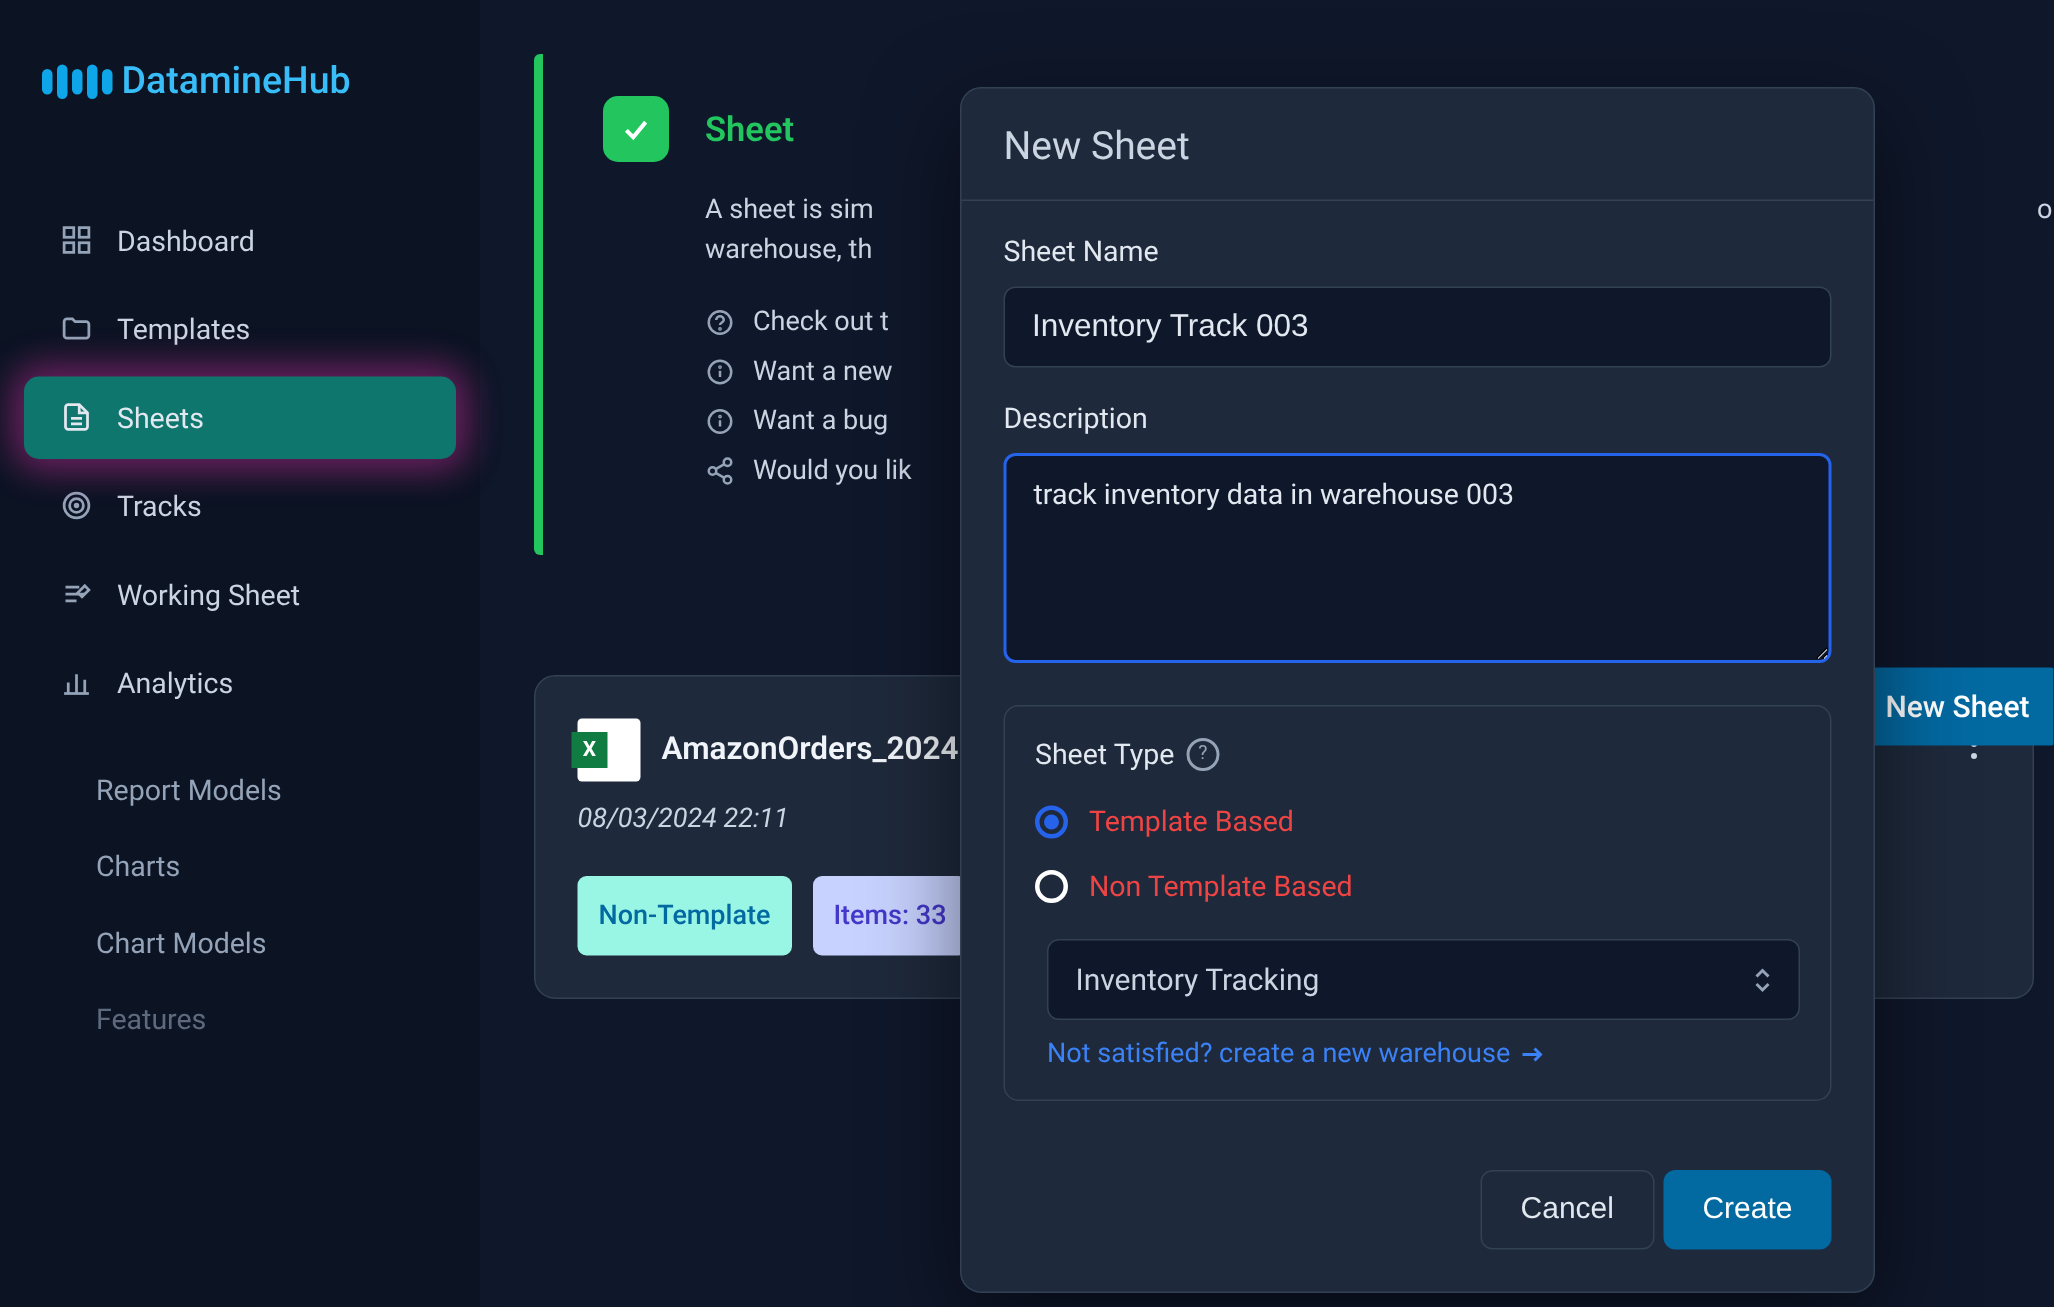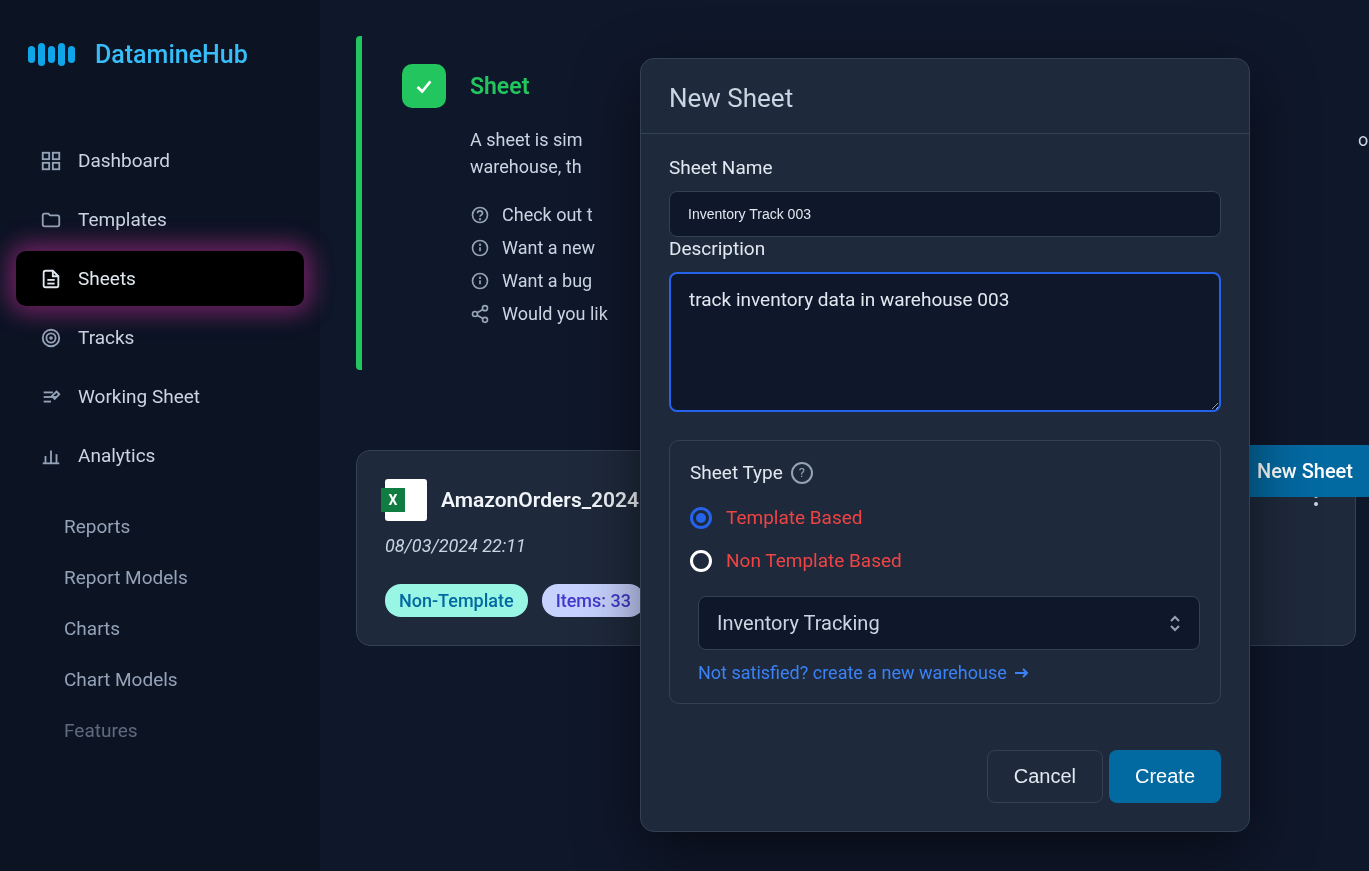--- a/index.html
+++ b/index.html
@@ -17,42 +17,42 @@
 .sidebar {
   position: absolute;
   left: 0; top: 0;
   width: 320px; height: 100%;
   background: #0c1424;
   padding-top: 20px;
 }
 .logo {
   display: flex;
   align-items: center;
-  gap: 20px;
+  gap: 6px;
   padding: 20px 28px 60px 28px;
 }
 .logo-bars { display: flex; gap: 3px; align-items: center; }
 .bar { width: 7px; border-radius: 4px; background: #0ea5e9; }
 .b1 { height: 17px; } .b2 { height: 23px; } .b3 { height: 17px; }
 .b4 { height: 23px; } .b5 { height: 17px; }
 .logo-text { font-size: 25px; color: #38bdf8; font-weight: 500; }
 
 .nav-item {
   display: flex;
-  align-items: flex-end;
+  align-items: flex-start;
   gap: 16px;
   padding: 16px 24px;
   margin: 4px 16px;
   border-radius: 10px;
   color: #cbd5e1;
   font-size: 19px;
   cursor: pointer;
 }
 .nav-item.active {
-  background: #000000;
+  background: #0f766e;
   color: #e2e8f0;
   box-shadow: 0 0 24px 6px rgba(192, 38, 211, 0.35), 0 0 24px 6px rgba(239, 68, 68, 0.25);
   position: relative;
 }
 .nav-icon { width: 22px; height: 22px; flex-shrink: 0; }
 .nav-sub {
   padding: 14px 24px 14px 64px;
   color: #94a3b8;
   font-size: 19px;
   cursor: pointer;
@@ -118,21 +118,21 @@
   position: relative;
 }
 .excel-x {
   width: 24px; height: 24px; background: #107c41;
   display:flex;align-items:center;justify-content:center;color:#fff;font-weight:bold;font-size:14px;
   position:absolute;left:-4px;
 }
 .sheet-name { font-size: 21px; font-weight: 600; color: #f1f5f9; }
 .sheet-date { font-style: italic; color: #cbd5e1; font-size: 18px; margin-top: 14px; }
 .badges { display: flex; gap: 14px; margin-top: 28px; }
-.badge { padding: 6px 14px; border-radius: 16px; font-size: 18px; font-weight: 500; }
+.badge { padding: 16px 14px; border-radius: 6px; font-size: 18px; font-weight: 500; }
 .badge-teal { background: #99f6e4; color: #0369a1; }
 .badge-purple { background: #c7d2fe; color: #4338ca; }
 .more-btn {
   position: absolute; right: 24px; top: 30px;
   width: 30px; height: 30px; display:flex; align-items:center; justify-content:center;
   cursor:pointer; color:#cbd5e1;
 }
 
 
 .modal {
@@ -153,22 +153,23 @@
 }
 .modal-body { padding: 22px 28px; }
 .field-label { font-size: 19px; color: #e2e8f0; margin-bottom: 12px; display:flex; align-items:center; gap:8px;}
 .text-input {
   width: 100%;
   background: #0f172a;
   border: 1px solid #334155;
   border-radius: 8px;
   padding: 14px 18px;
   color: #e2e8f0;
-  font-size: 14px;
+  font-size: 21px;
   outline: none;
+  margin-bottom: 22px;
 }
 .textarea {
   width: 100%;
   background: #0f172a;
   border: 2px solid #2563eb;
   border-radius: 8px;
   padding: 14px 18px;
   color: #e2e8f0;
   font-size: 19px;
   outline: none;
@@ -289,21 +290,20 @@
     <svg class="nav-icon" viewBox="0 0 24 24" fill="none" stroke="#94a3b8" stroke-width="2">
         <line x1="6" y1="20" x2="6" y2="12"></line>
         <line x1="12" y1="20" x2="12" y2="6"></line>
         <line x1="18" y1="20" x2="18" y2="10"></line>
         <line x1="3" y1="20" x2="21" y2="20"></line>
       </svg>
     <span>Analytics</span>
   </div>
 
   <div class="nav-group">
-    <div class="nav-sub">Reports</div>
     <div class="nav-sub">Report Models</div>
     <div class="nav-sub">Charts</div>
     <div class="nav-sub">Chart Models</div>
   </div>
 
   <div class="nav-sub" style="opacity:0.6">Features</div>
 </div>
 
 <div class="main">
 

